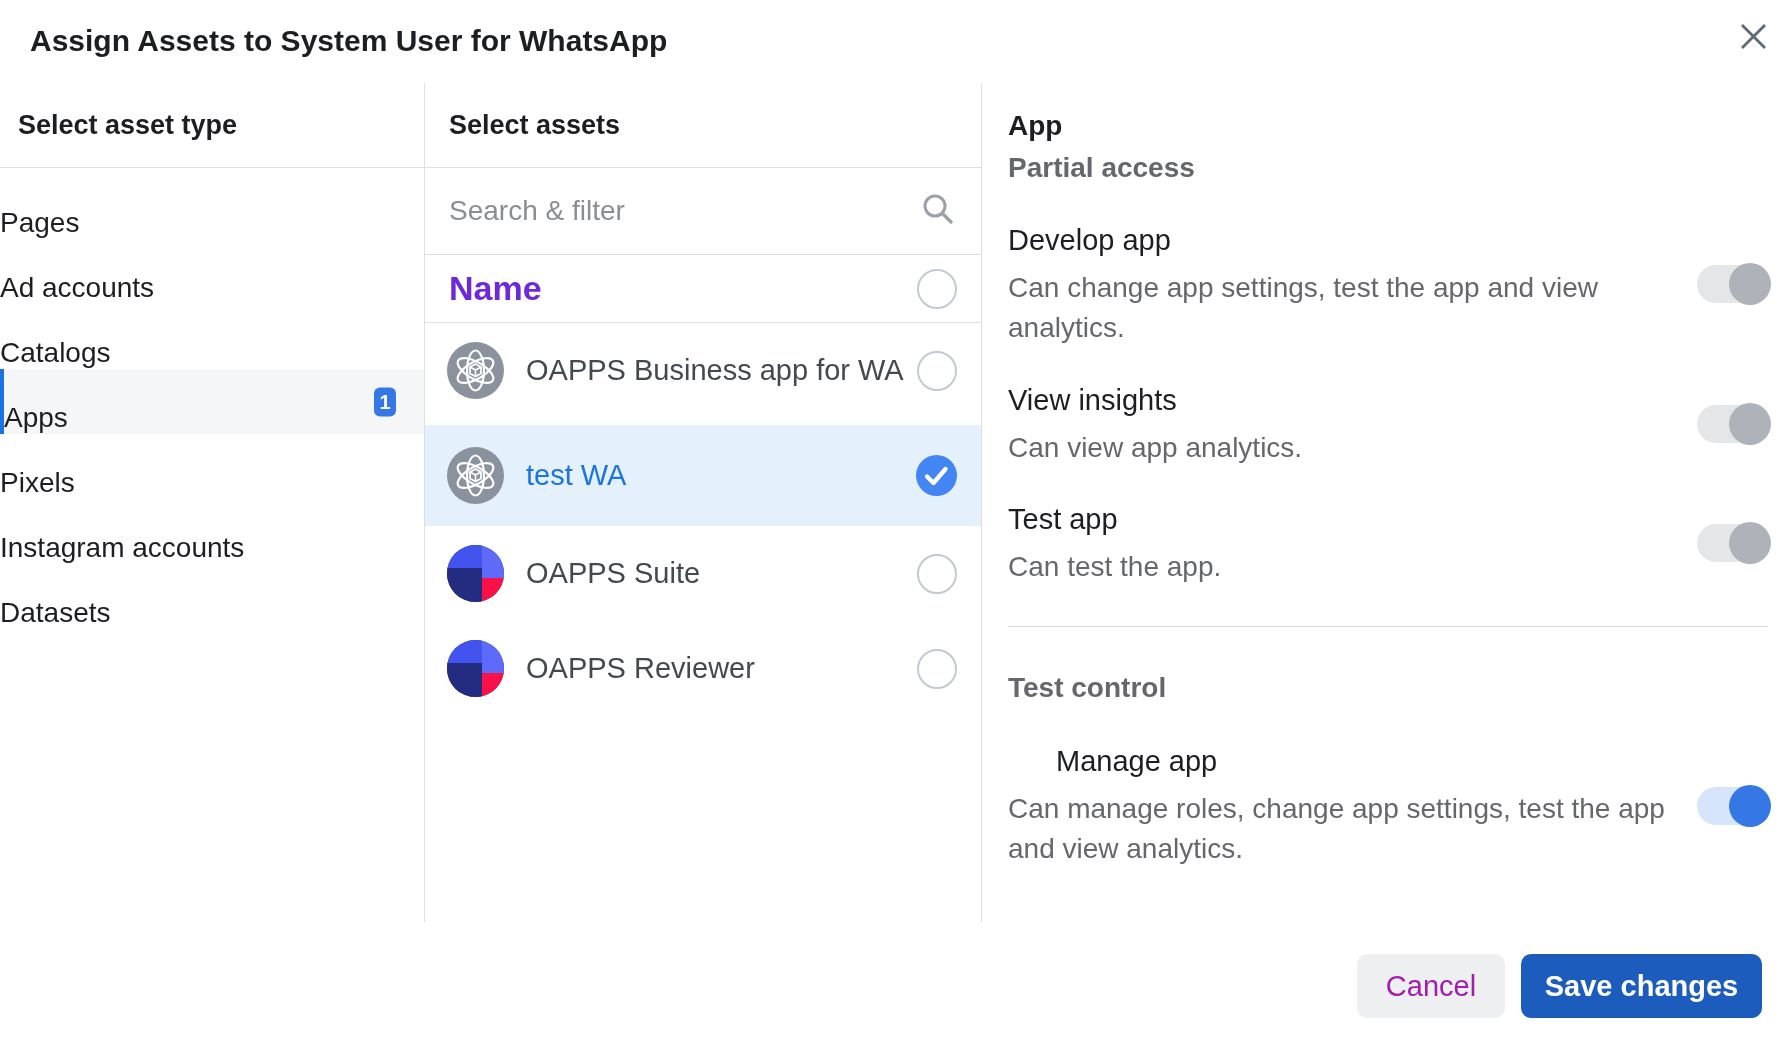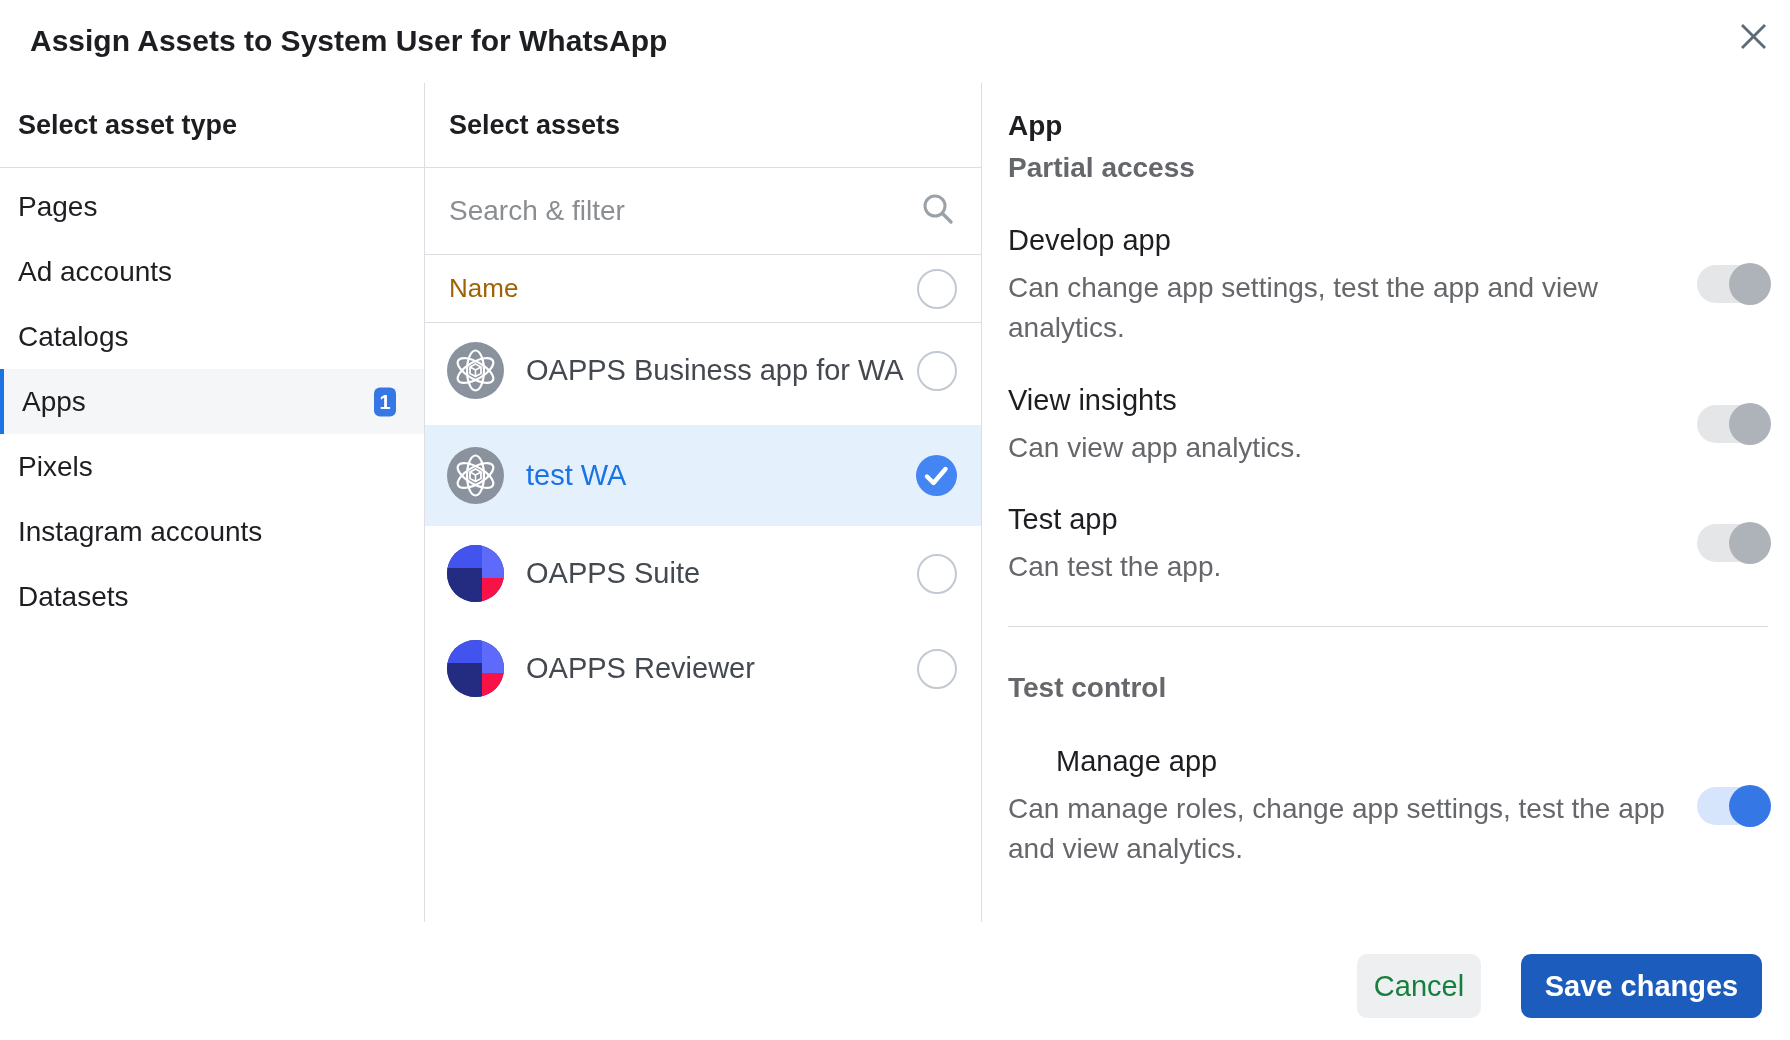--- a/index.html
+++ b/index.html
@@ -11,31 +11,31 @@
   .close-btn { position:absolute; left:1733px; top:16px; width:40px; height:40px; display:flex; align-items:center; justify-content:center; cursor:pointer; }
 
   
   .col1 { position:absolute; left:0; top:83px; width:424px; height:839px; }
   .col2 { position:absolute; left:424px; top:83px; width:558px; height:839px; border-left:1px solid #dcdee3; border-right:1px solid #dcdee3; }
   .col-header { height:85px; display:flex; align-items:center; padding-left:18px; font-size:27px; font-weight:bold; color:#1c1e21; border-bottom:1px solid #dcdee3; }
   .col2 .col-header { padding-left:24px; }
 
   
   .nav-list { padding-top:6px; }
-  .nav-item { position:relative; height:65px; display:flex; align-items:center; padding-left:18px; font-size:28px; color:#1c1e21; cursor:pointer; }
+  .nav-item { position:relative; height:65px; display:flex; align-items:flex-end; font-size:28px; color:#1c1e21; cursor:pointer; }
   .nav-item.selected { background:#f5f6f7; border-left:4px solid #1b74e4; }
   .nav-badge { display:none; position:absolute; right:28px; top:50%; transform:translateY(-50%); min-width:22px; height:29px; padding:0 4px; border-radius:6px; background:#3578e5; color:#fff; font-size:20px; font-weight:bold; align-items:center; justify-content:center; }
   .nav-item.selected .nav-badge { display:flex; }
 
   
   .search-row { height:87px; border-bottom:1px solid #dcdee3; display:flex; align-items:center; padding:0 26px 0 24px; cursor:text;gap:48px; }
   .search-placeholder { font-size:28px; color:#8a8d91; }
   .search-icon { margin-left:auto; }
   .name-row { height:68px; border-bottom:1px solid #dcdee3; display:flex; align-items:center; padding:0 24px; }
-  .name-label { font-size:26px; font-weight:normal; color:#a16207; }
+  .name-label { font-size:34px; font-weight:bold; color:#6d28d9; }
   .asset-row { height:95px; display:flex; align-items:center; padding:0 24px 0 22px; cursor:pointer; }
   .asset-row.selected { height:101px; margin-top:7px; background:#e4f0fb; }
   .asset-row .app-name { font-size:29px; color:#444950; }
   .asset-row.selected .app-name { color:#1b74e4; }
   .avatar { width:57px; height:57px; border-radius:50%; margin-right:22px; flex:none; position:relative; overflow:hidden; }
   .avatar.atom { background:#8a929e; }
   .avatar.quad { background:#232c80; }
   .quad .q { position:absolute; }
   .q1 { left:0; top:0; width:62%; height:40%; background:#4353ee; }
   .q2 { right:0; top:0; width:38%; height:58%; background:#5e6bfa; }
@@ -52,21 +52,21 @@
   .perm-desc { font-size:28px; color:#65676b; line-height:40px; }
   .rp-divider { position:absolute; left:1008px; width:760px; height:1px; background:#d8dadf; }
 
   .toggle { position:absolute; width:73px; height:38px; border-radius:19px; background:#e5e6e8; cursor:pointer; }
   .toggle .knob { position:absolute; top:-2px; right:-1px; width:42px; height:42px; border-radius:50%; background:#aeb2b9; }
   .toggle.on { background:#d7e5fc; }
   .toggle.on .knob { background:#3577e5; }
 
   
   .btn { position:absolute; top:954px; height:64px; border:none; border-radius:10px; font-family:"Liberation Sans", sans-serif; font-size:29px; display:flex; align-items:center; justify-content:center; cursor:pointer; }
-  .btn-cancel { left:1357px; width:124px; background:#eeeff0; color:#15803d; }
+  .btn-cancel { left:1357px; width:148px; background:#eeeff0; color:#a21caf; }
   .btn-save { left:1521px; width:241px; background:#1b5cbd; color:#ffffff; font-weight:bold; }
 </style>
 </head>
 <body>
 
 <div class="screen">
 
   <div class="dialog-title">Assign Assets to System User for WhatsApp</div>
   <div class="close-btn">
     <svg width="31" height="31" viewBox="0 0 31 31">

